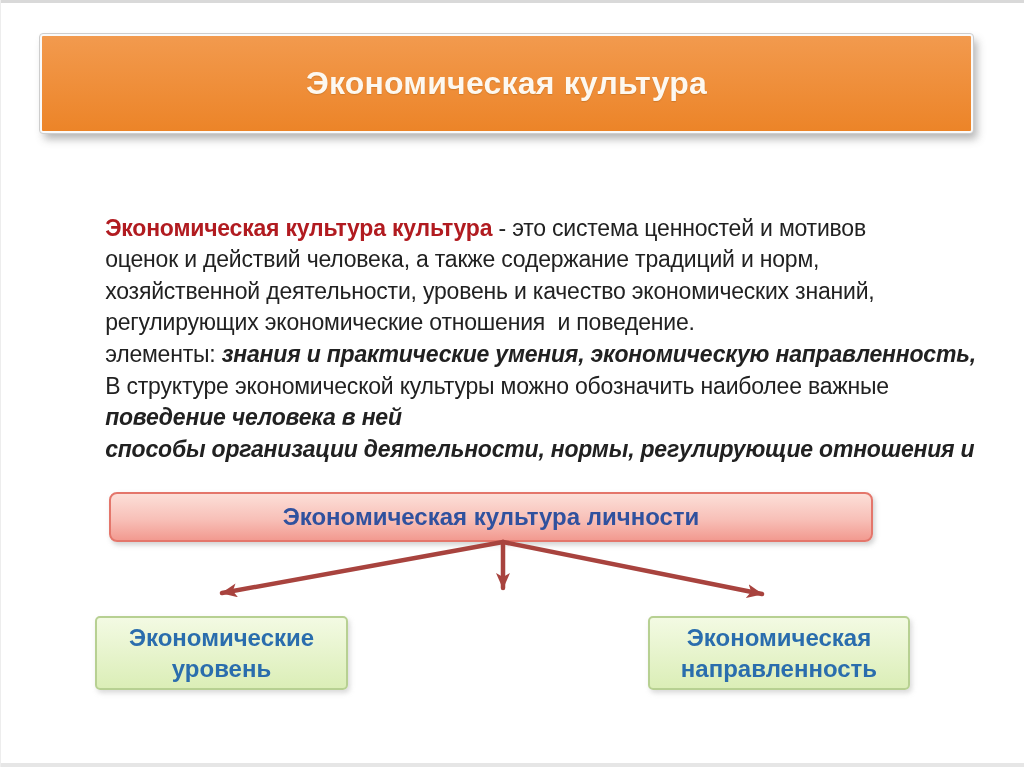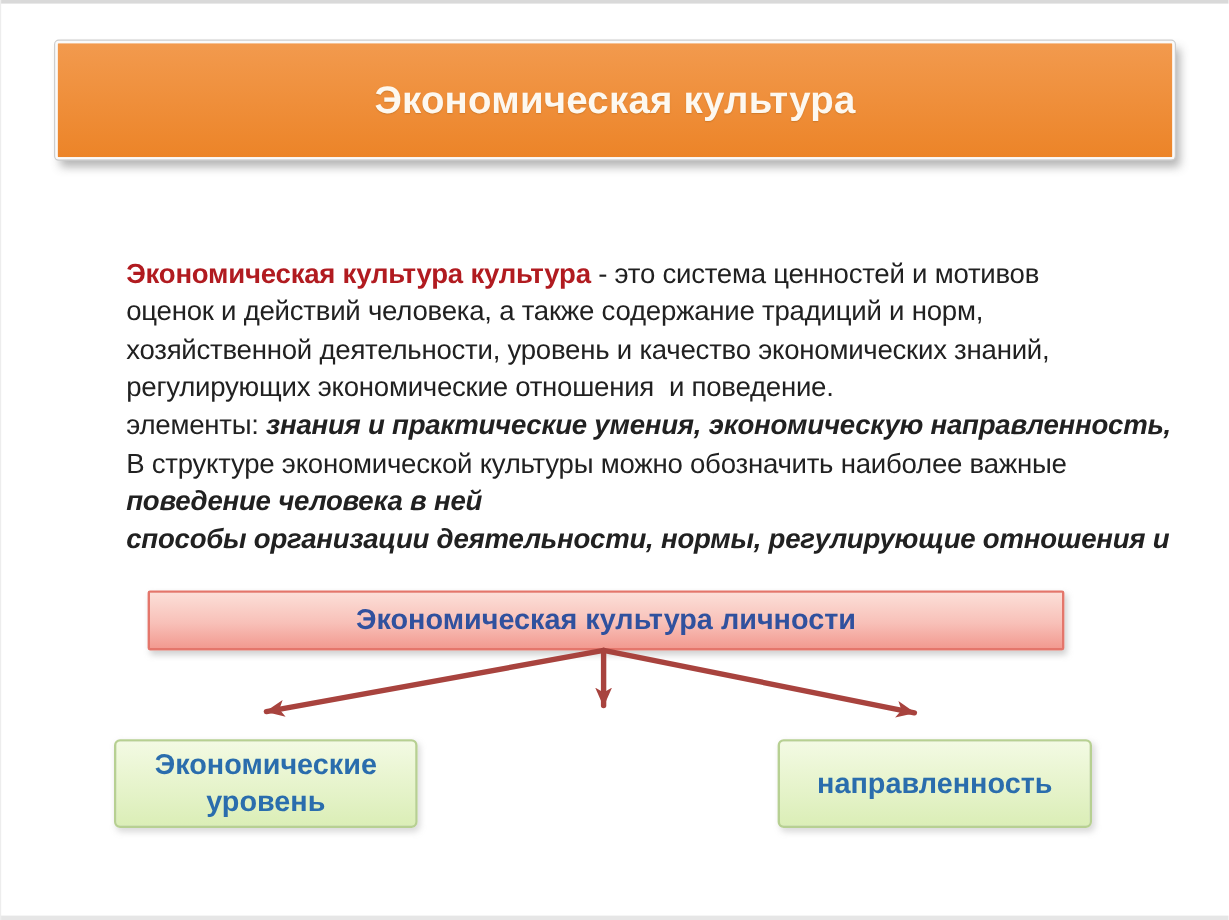--- a/index.html
+++ b/index.html
@@ -14,43 +14,43 @@
   html,body{margin:0;padding:0;background:#ffffff;}
   .slide{
     position:relative; width:1024px; height:767px; background:#ffffff;
     font-family:"Liberation Sans", sans-serif; overflow:hidden;
   }
   .edge-top{position:absolute;left:0;top:0;width:1024px;height:3px;background:#d9d9d9;}
   .edge-bottom{position:absolute;left:0;top:763px;width:1024px;height:4px;background:#e6e6e6;}
   .edge-left{position:absolute;left:0;top:0;width:1px;height:767px;background:#ededed;}
 
   .title-bar{
-    position:absolute; left:46px; top:34px; width:929px; height:95px;
+    position:absolute; left:40px; top:34px; width:929px; height:95px;
     background:linear-gradient(180deg,var(--header-bg-top) 0%,var(--header-bg-bottom) 100%);
     border:2px solid #fafafa; outline:1px solid #cdcdcd; border-radius:3px;
     box-shadow:4px 6px 8px rgba(90,90,90,.45);
     display:flex; align-items:center; justify-content:center;
   }
   .title-bar span{
     color:var(--header-text); font-size:32px; font-weight:bold; letter-spacing:.2px;
     text-shadow:0 1px 1px rgba(150,90,20,.35);
   }
 
   .body-text{
     position:absolute; left:68px; top:181px; width:940px;
     color:var(--body-text); font-size:23px; letter-spacing:-.2px;
   }
   .pline{height:31.6px; line-height:31.6px; white-space:pre;}
   .seg-lead{font-weight:bold; color:var(--lead-text);}
   .seg-emph{font-weight:bold; font-style:italic;}
 
   .root-box{
-    position:absolute; left:123px; top:492px; width:764px; height:50px; box-sizing:border-box;
+    position:absolute; left:109px; top:492px; width:764px; height:50px; box-sizing:border-box;
     background:linear-gradient(180deg,var(--root-box-bg-top) 0%,var(--root-box-bg-mid) 55%,var(--root-box-bg-bottom) 100%);
-    border:2px solid var(--root-box-border); border-radius:2px;
+    border:2px solid var(--root-box-border); border-radius:8px;
     box-shadow:2px 3px 5px rgba(140,140,140,.4);
     display:flex; align-items:center; justify-content:center;
   }
   .root-box span{color:var(--root-box-text); font-size:24px; font-weight:bold;}
 
   .child-box{
     position:absolute; top:600px; height:74px; box-sizing:border-box;
     background:linear-gradient(180deg,var(--child-box-bg-top) 0%,var(--child-box-bg-bottom) 100%);
     border:2px solid var(--child-box-border); border-radius:5px;
     box-shadow:2px 3px 5px rgba(150,150,150,.35);
@@ -105,20 +105,21 @@
 
   <div class="root-box">
     <span>Экономическая культура личности</span>
   </div>
 
   <div class="child-box child-1">
     <span>Экономические</span>
     <span>уровень</span>
   </div>
   <div class="child-box child-3">
+    <span>Экономическая</span>
     <span>направленность</span>
   </div>
 
   <svg class="arrows" viewBox="0 0 1024 767" xmlns="http://www.w3.org/2000/svg">
     <defs>
       <marker id="ah" markerUnits="userSpaceOnUse" markerWidth="18" markerHeight="16" refX="15" refY="7" orient="auto">
         <polygon points="0,0 16,7 0,14 4,7" style="fill:var(--arrow)"></polygon>
       </marker>
     </defs>
     <line x1="503" y1="542" x2="222" y2="593" marker-end="url(#ah)"></line>

